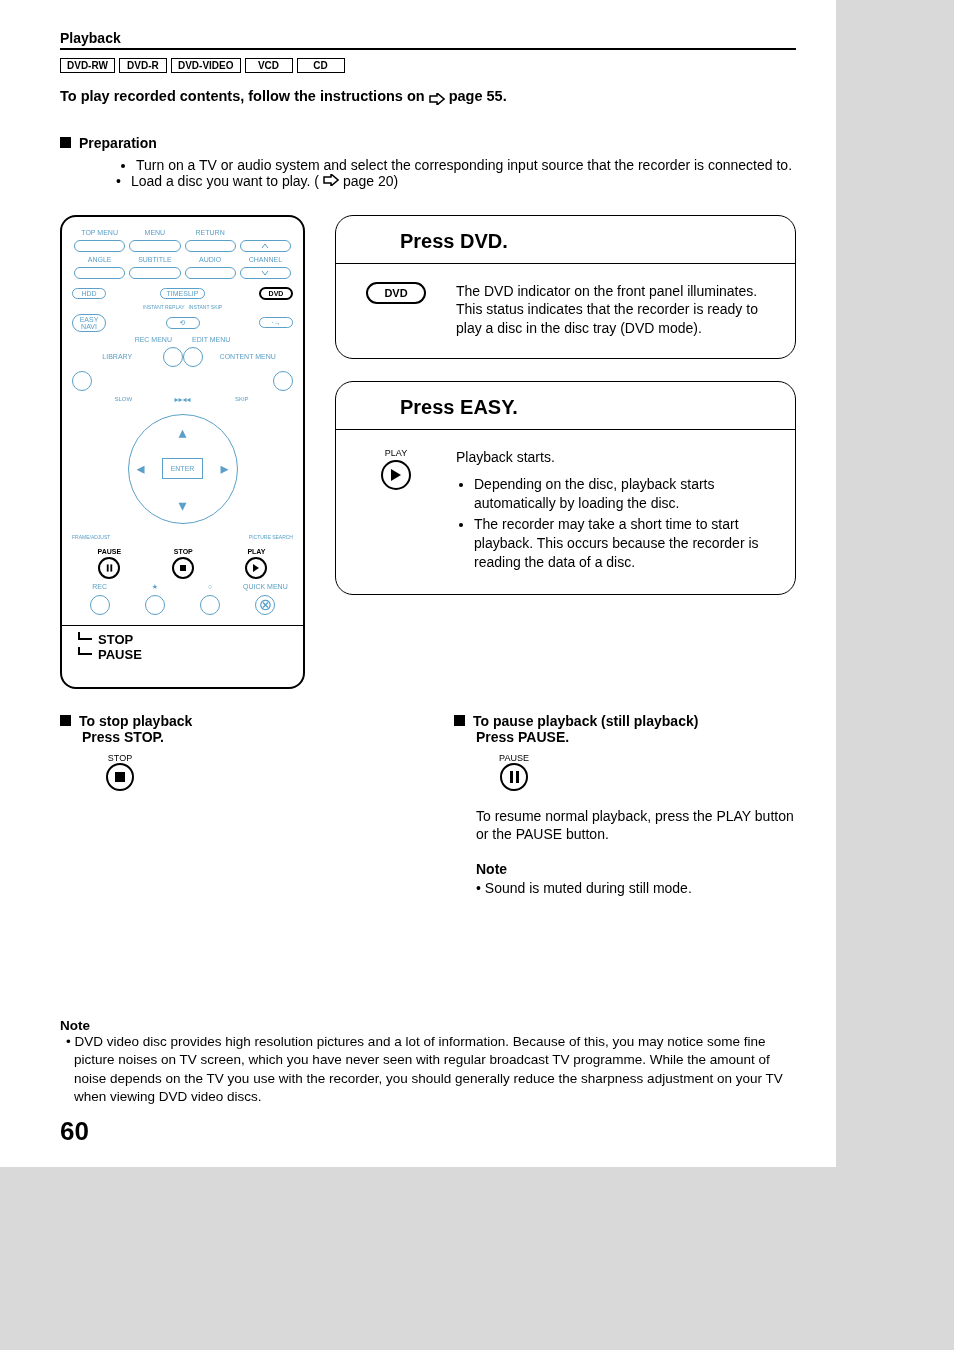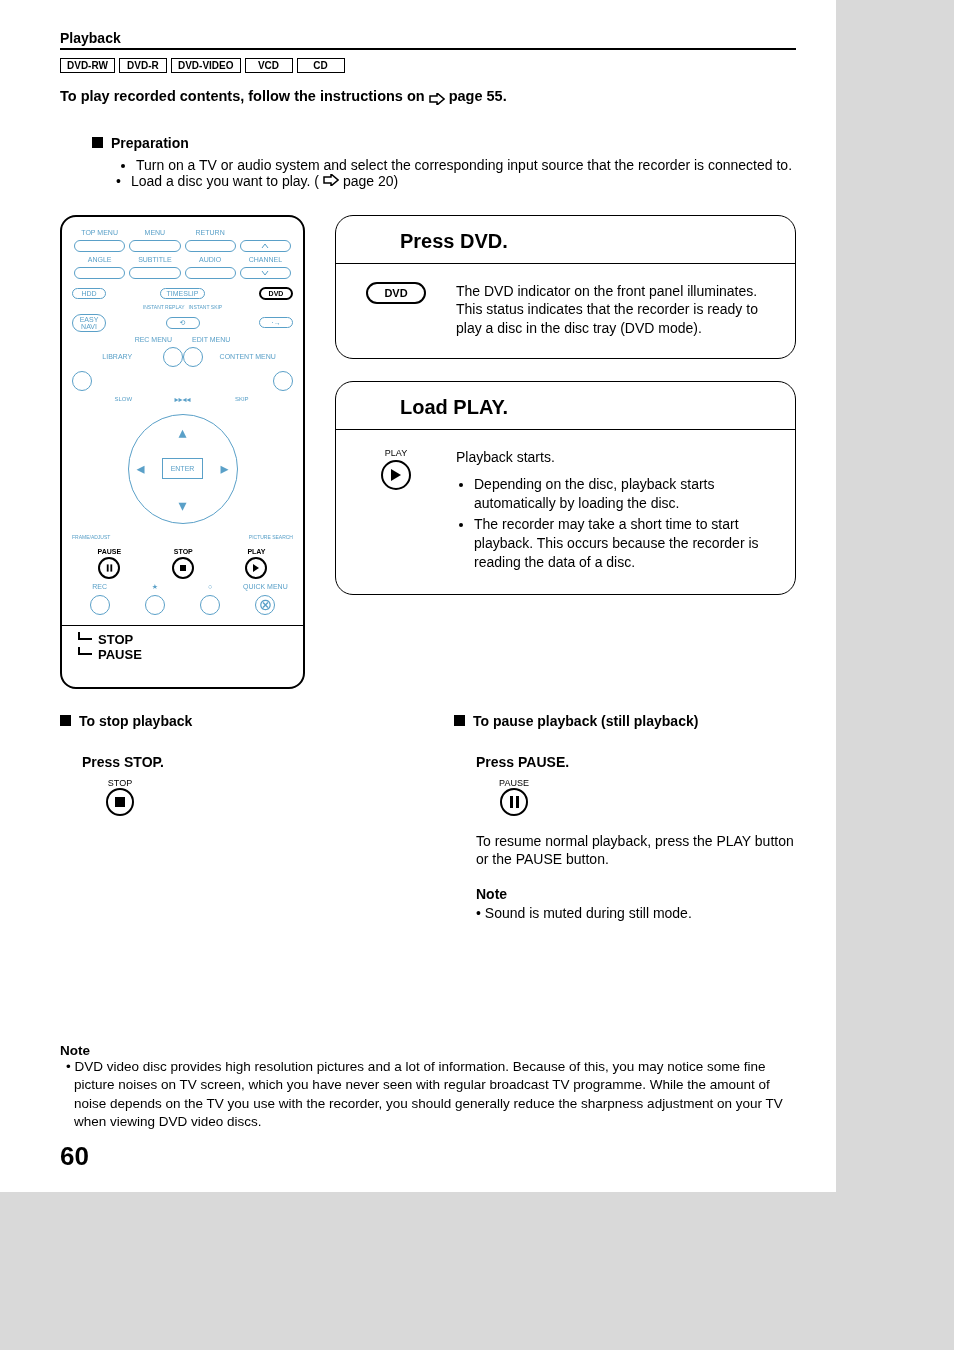--- a/index.html
+++ b/index.html
@@ -38,21 +38,21 @@
     margin-top: 0;
   }
   .intro { font-weight: bold; font-size: 14.5px; margin-top: 14px; line-height: 1.35; }
   .intro-line2 { display: flex; align-items: center; gap: 4px; flex-wrap: wrap; }
   .arrow-page {
     display: inline-block;
     width: 16px; height: 12px;
     position: relative;
   }
   .arrow-page svg { width: 16px; height: 12px; }
-  .sub-heading-row { display: flex; align-items: center; gap: 8px; margin-top: 28px; margin-left: 32px; }
+  .sub-heading-row { display: flex; align-items: center; gap: 8px; margin-top: 28px; }
   .black-sq { width: 11px; height: 11px; background: #000; flex: none; }
   .sub-heading { font-weight: bold; font-size: 14px; }
   .bullets { margin: 6px 0 0 22px; font-size: 14px; }
   .bullets li { list-style: disc; margin-left: 14px; }
   .bullets .flexli { display: flex; align-items: flex-start; gap: 4px; }
   .bullets .flexli::before { content: "•"; margin-right: 6px; }
 
   .columns { display: flex; gap: 30px; margin-top: 26px; }
   .col-left { width: 245px; flex: none; }
   .col-right { flex: 1; }
@@ -119,21 +119,21 @@
   }
   .step-text { flex: 1; font-size: 14px; line-height: 1.35; }
   .step-text ul { margin: 8px 0 0 18px; padding: 0; }
   .step-text li { margin-bottom: 2px; }
   .small-lbl { font-size: 9px; text-align: center; }
 
   .bottom-row { display: flex; gap: 52px; margin-top: 24px; }
   .bottom-col { flex: 1; }
   .b-heading-row { display:flex; align-items:center; gap:8px; }
   .b-heading { font-weight: bold; font-size: 14px; }
-  .b-sub { font-weight: bold; font-size: 14px; margin: 25px 0 8px 22px; }
+  .b-sub { font-weight: bold; font-size: 14px; margin: 0 0 8px 22px; }
   .b-icon-wrap { margin-left: 40px; display:flex; flex-direction:column; align-items:center; width:40px; }
   .b-circle { width: 28px; height: 28px; border: 2px solid #000; border-radius: 50%; display:flex; align-items:center; justify-content:center; }
   .b-note { font-size: 14px; margin: 16px 0 0 22px; line-height: 1.35; }
   .b-note-head { font-weight: bold; }
 
   .footnote-wrap { margin-top: 120px; font-size: 13.5px; }
   .footnote-head { font-weight: bold; }
   .footnote-body { margin-left: 14px; text-indent: -8px; line-height: 1.35; }
   .page-num { font-size: 26px; font-weight: bold; margin-top: 10px; }
 
@@ -327,21 +327,21 @@
         <div class="step-hr"></div>
         <div class="step-body">
           <div class="step-icon-col">
             <div class="dvd-pill">DVD</div>
           </div>
           <div class="step-text">The DVD indicator on the front panel illuminates. This status indicates that the recorder is ready to play a disc in the disc tray (DVD mode).</div>
         </div>
       </div>
 
       <div class="step-box">
-        <div class="step-title">Load PLAY.</div>
+        <div class="step-title">Press EASY.</div>
         <div class="step-hr"></div>
         <div class="step-body">
           <div class="step-icon-col">
             <div class="small-lbl">PLAY</div>
             <div class="play-icon-big">
               <span class="tri tri-play"></span>
             </div>
           </div>
           <div class="step-text">
             <div>Playback starts.</div>

